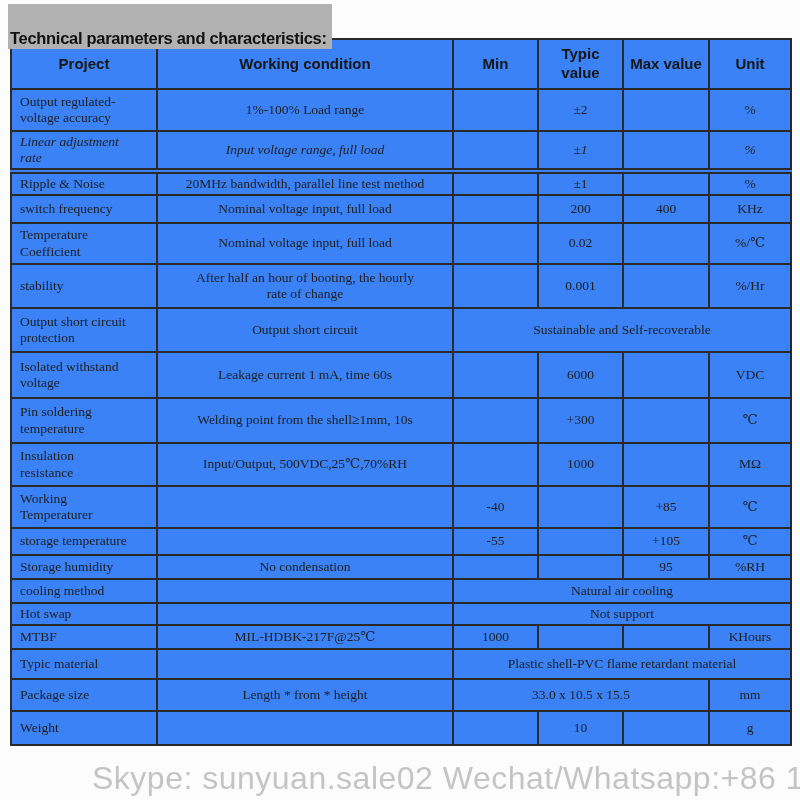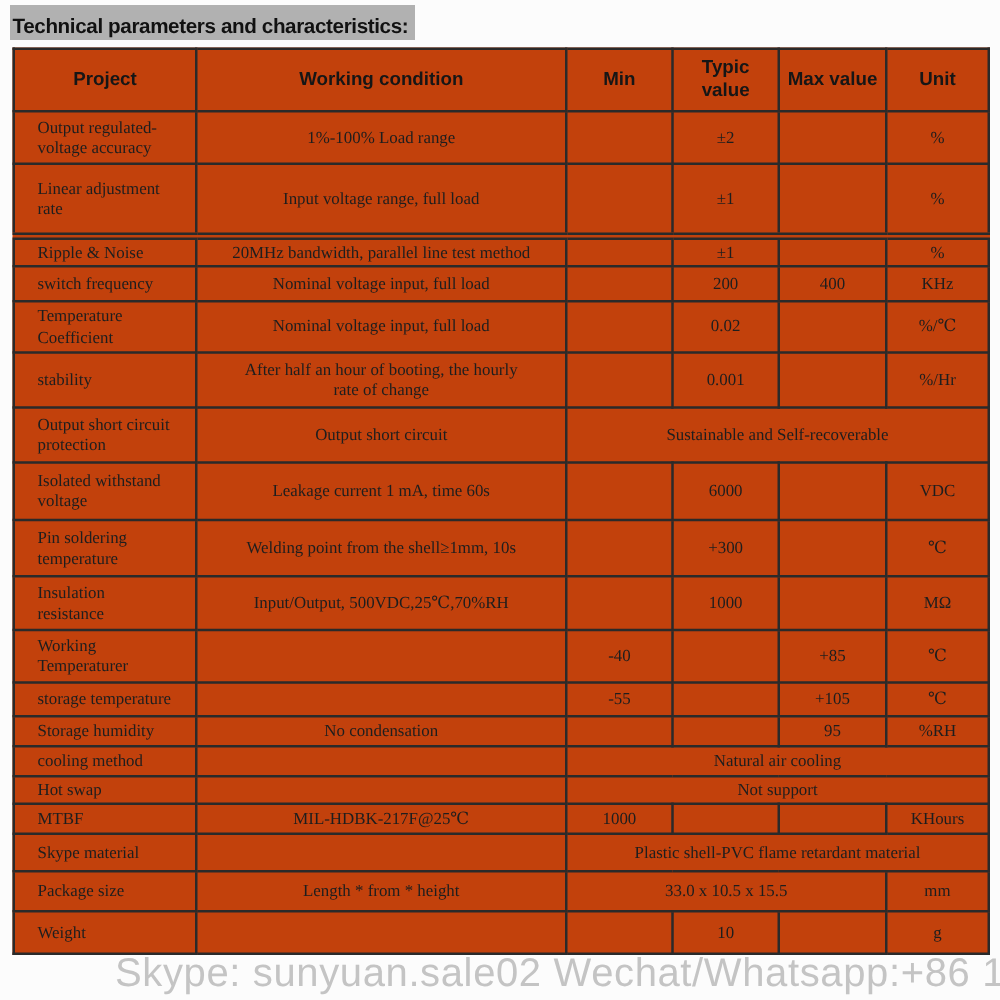--- a/index.html
+++ b/index.html
@@ -9,43 +9,43 @@
     font-family:"Liberation Serif","DejaVu Serif","DejaVu Sans",serif;
     color:#1e1e1e;
   }
   .page-title{
     position:absolute;left:8px;top:4px;z-index:2;
     font-family:"Liberation Sans","DejaVu Sans",sans-serif;
     font-weight:bold;font-size:16.5px;letter-spacing:-0.3px;color:#111;
   }
   .page-title .hl{
     background:#b1b1b1;
-    padding:8px 5px 1px 2px;
+    padding:25px 5px 1px 2px;
     display:inline-block;
   }
   table.params{
     position:absolute;left:10px;top:38px;width:780px;
     border-collapse:collapse;table-layout:fixed;z-index:1;
-    background:#c2410c;
+    background:#3b82f6;
   }
   .params th,.params td{
     border:2px solid #2a2a2a;
     padding:1px 3px;
     white-space:pre-line;
     overflow:hidden;
   }
   .params th{
     font-family:"Liberation Sans","DejaVu Sans",sans-serif;
     font-weight:bold;font-size:15px;color:#161616;
     text-align:center;vertical-align:middle;line-height:1.25;
   }
   .params td{
     font-size:13.5px;line-height:1.22;vertical-align:middle;
   }
-  .params td.label{text-align:left;padding-left:18px;}
+  .params td.label{text-align:left;padding-left:8px;}
   .params td.val{text-align:center;}
   .params tr.thick td{border-top:6px double #2a2a2a;}
   .watermark{
     position:absolute;left:92px;top:760px;z-index:3;
     font-family:"Liberation Sans","DejaVu Sans",sans-serif;
     font-size:32px;letter-spacing:0.5px;white-space:nowrap;
     color:rgba(150,150,150,0.55);
     pointer-events:none;
   }
 </style>
@@ -78,21 +78,21 @@
   <tbody id="tbody">
       <tr style="height: 42px;">
         <td class="label">Output regulated-
 voltage accuracy</td>
         <td class="val">1%-100% Load range</td>
         <td class="val"></td>
         <td class="val">±2</td>
         <td class="val"></td>
         <td class="val">%</td>
       </tr>
-      <tr style="height: 58px;">
+      <tr style="height: 40px; font-style: italic;">
         <td class="label">Linear adjustment
 rate</td>
         <td class="val">Input voltage range, full load</td>
         <td class="val"></td>
         <td class="val">±1</td>
         <td class="val"></td>
         <td class="val">%</td>
       </tr>
       <tr class="thick" style="height: 24px;">
         <td class="label">Ripple &amp; Noise</td>
@@ -198,21 +198,21 @@
       </tr>
       <tr style="height: 24px;">
         <td class="label">MTBF</td>
         <td class="val">MIL-HDBK-217F@25℃</td>
         <td class="val">1000</td>
         <td class="val"></td>
         <td class="val"></td>
         <td class="val">KHours</td>
       </tr>
       <tr style="height: 30px;">
-        <td class="label">Skype material</td>
+        <td class="label">Typic material</td>
         <td class="val"></td>
         <td colspan="4" class="val">Plastic shell-PVC flame retardant material</td>
       </tr>
       <tr style="height: 32px;">
         <td class="label">Package size</td>
         <td class="val">Length * from * height</td>
         <td colspan="3" class="val">33.0 x 10.5 x 15.5</td>
         <td class="val">mm</td>
       </tr>
       <tr style="height: 34px;">

